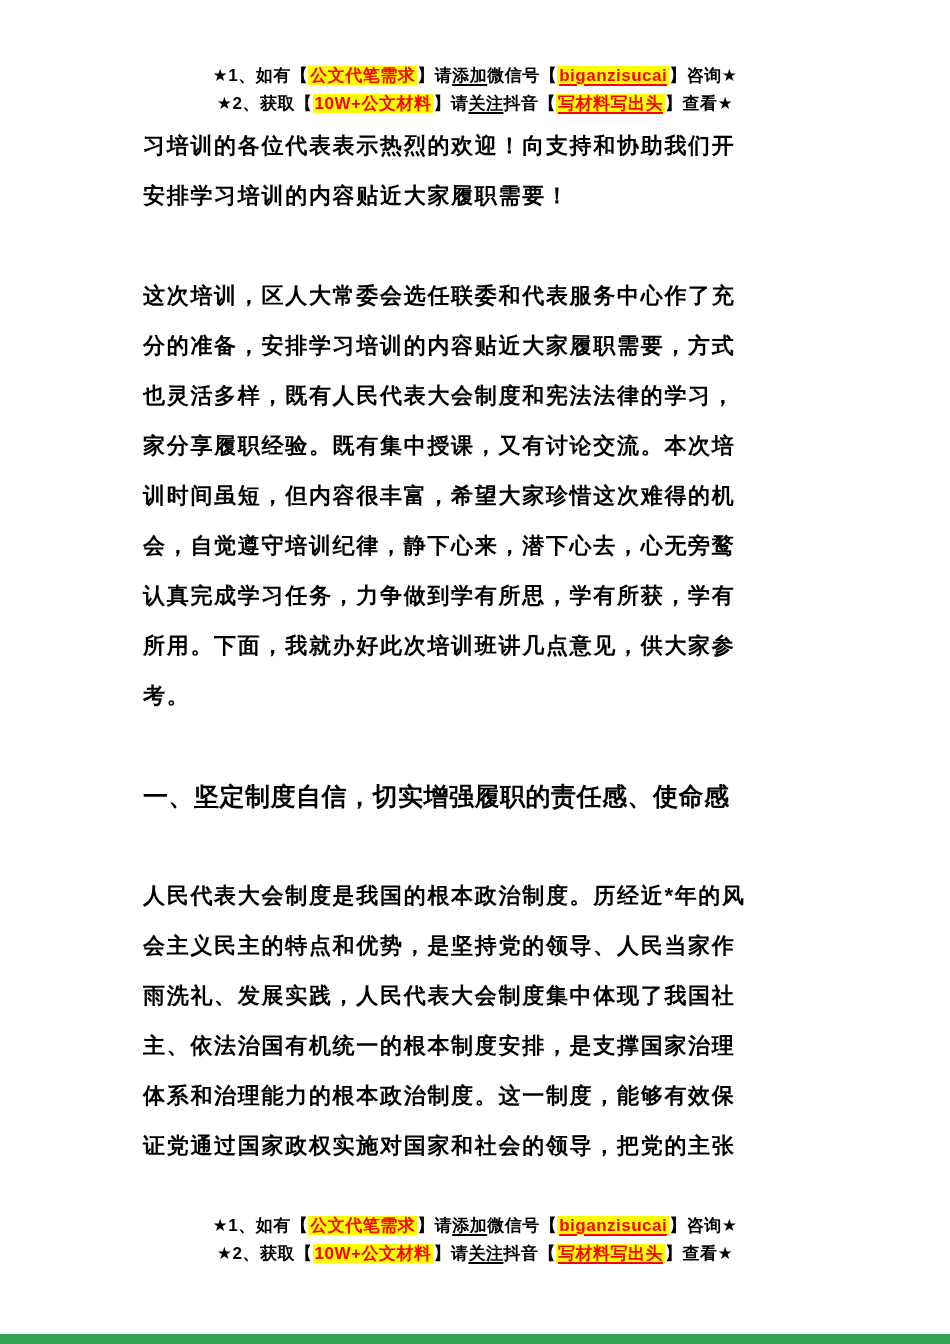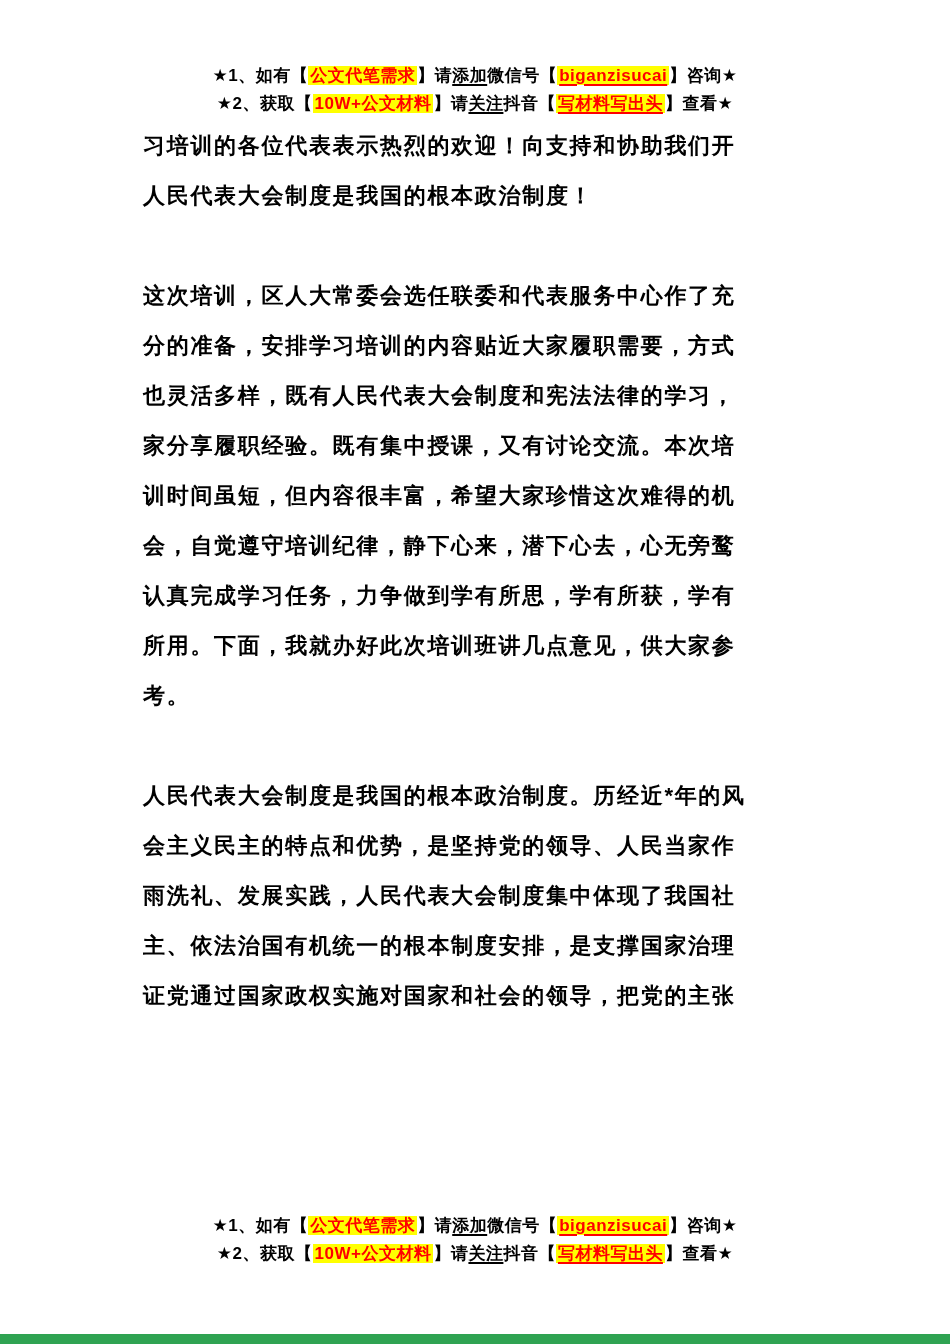--- a/index.html
+++ b/index.html
@@ -82,38 +82,40 @@
 <div class="page">
 
   <div class="ad-banner header">
     <div class="ad-line"><span>★1、如有【</span><span class="hl">公文代笔需求</span><span>】请</span><span class="ul">添加</span><span>微信号【</span><span class="hl ul">biganzisucai</span><span>】咨询★</span></div>
     <div class="ad-line"><span>★2、获取【</span><span class="hl">10W+公文材料</span><span>】请</span><span class="ul">关注</span><span>抖音【</span><span class="hl ul">写材料写出头</span><span>】查看★</span></div>
   </div>
 
   <div class="doc-body">
       <div class="doc-para">
         <div class="line">习培训的各位代表表示热烈的欢迎！向支持和协助我们开</div>
-        <div class="line">人民代表大会制度是我国的根本政治制度！</div>
+        <div class="line">安排学习培训的内容贴近大家履职需要！</div>
       </div>
       <div class="doc-para">
         <div class="line">这次培训，区人大常委会选任联委和代表服务中心作了充</div>
         <div class="line">分的准备，安排学习培训的内容贴近大家履职需要，方式</div>
         <div class="line">也灵活多样，既有人民代表大会制度和宪法法律的学习，</div>
         <div class="line">家分享履职经验。既有集中授课，又有讨论交流。本次培</div>
         <div class="line">训时间虽短，但内容很丰富，希望大家珍惜这次难得的机</div>
         <div class="line">会，自觉遵守培训纪律，静下心来，潜下心去，心无旁鹜</div>
         <div class="line">认真完成学习任务，力争做到学有所思，学有所获，学有</div>
         <div class="line">所用。下面，我就办好此次培训班讲几点意见，供大家参</div>
         <div class="line">考。</div>
       </div>
+      <div class="doc-heading">一、坚定制度自信，切实增强履职的责任感、使命感</div>
       <div class="doc-para">
         <div class="line">人民代表大会制度是我国的根本政治制度。历经近*年的风</div>
         <div class="line">会主义民主的特点和优势，是坚持党的领导、人民当家作</div>
         <div class="line">雨洗礼、发展实践，人民代表大会制度集中体现了我国社</div>
         <div class="line">主、依法治国有机统一的根本制度安排，是支撑国家治理</div>
+        <div class="line">体系和治理能力的根本政治制度。这一制度，能够有效保</div>
         <div class="line">证党通过国家政权实施对国家和社会的领导，把党的主张</div>
       </div>
     </div>
 
   <div class="ad-banner footer">
     <div class="ad-line"><span>★1、如有【</span><span class="hl">公文代笔需求</span><span>】请</span><span class="ul">添加</span><span>微信号【</span><span class="hl ul">biganzisucai</span><span>】咨询★</span></div>
     <div class="ad-line"><span>★2、获取【</span><span class="hl">10W+公文材料</span><span>】请</span><span class="ul">关注</span><span>抖音【</span><span class="hl ul">写材料写出头</span><span>】查看★</span></div>
   </div>
 
   <div class="bottom-bar"></div>

